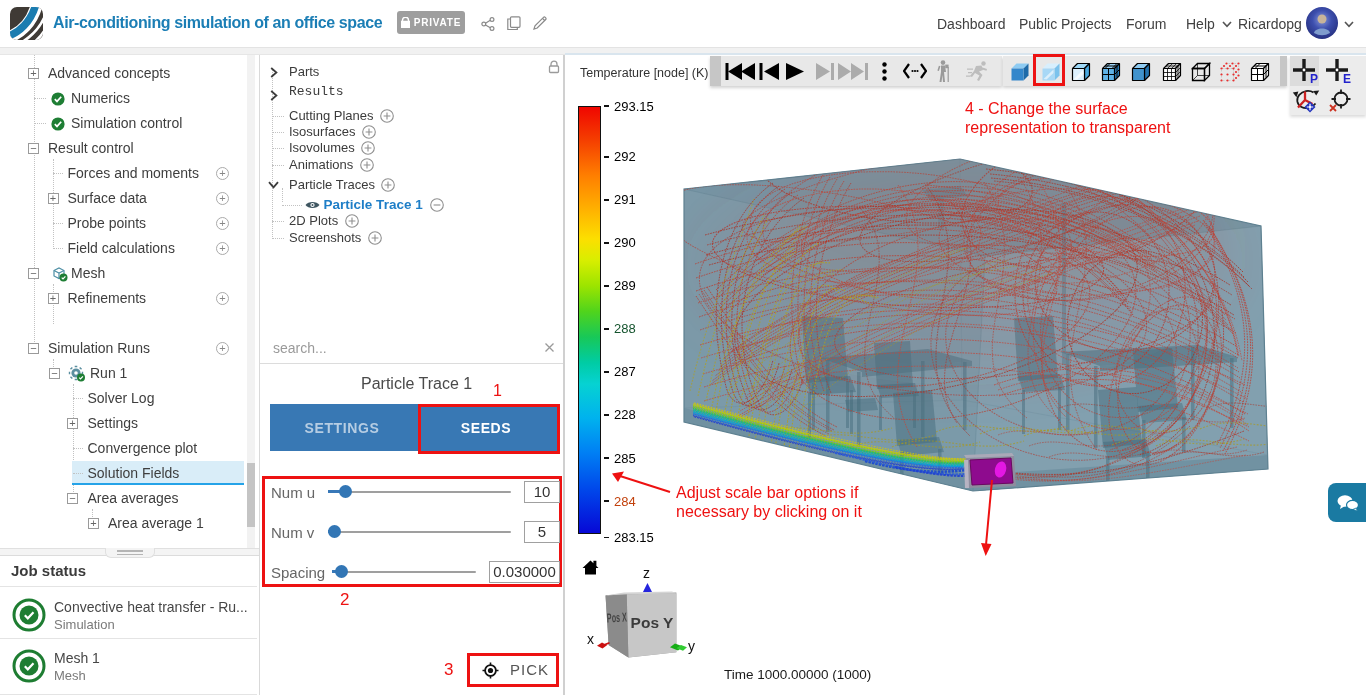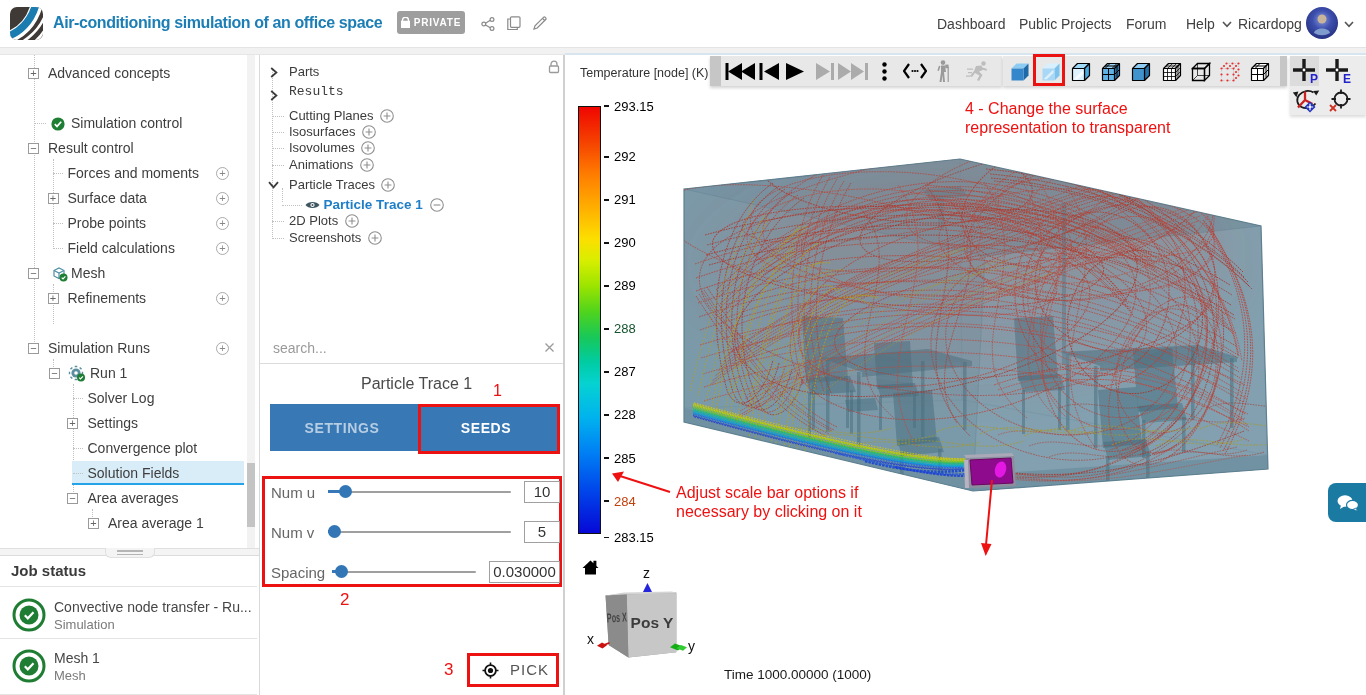--- a/index.html
+++ b/index.html
@@ -118,20 +118,28 @@
 <div class="gline" style="left:53px;top:104px;height:90px"></div>
 <div class="gline" style="left:53px;top:229px;height:40px"></div>
 <div class="gline" style="left:53px;top:304px;height:14px"></div>
 <div class="gline" style="left:72.5px;top:329px;height:114px"></div>
 <div class="gline" style="left:92px;top:454px;height:14px"></div>
 <div class="abs" style="left:72px;top:406px;width:172px;height:24px;background:#d9edf8;border-bottom:2px solid #25a3e8"></div>
 <div class="trow" style="left:0;top:6.0px;width:259px">
         <div class="exp" style="left:28px">+</div>
         <span class="abs" style="left:48px;top:3.5px">Advanced concepts</span>
       </div>
+<div class="trow" style="left:0;top:31.0px;width:259px">
+        <div class="hdash" style="left:33.5px;top:12px;width:12px"></div>
+        <svg class="abs" style="left:51px;top:5.5px" width="14" height="14" viewBox="0 0 14 14">
+          <circle cx="7" cy="7" r="6.6" fill="#1e7e34"></circle>
+          <path d="M3.8 7.2 L6 9.4 L10.2 4.8" stroke="#fff" stroke-width="1.7" fill="none"></path>
+        </svg>
+        <span class="abs" style="left:71px;top:3.5px">Numerics</span>
+      </div>
 <div class="trow" style="left:0;top:56.0px;width:259px">
         <div class="hdash" style="left:33.5px;top:12px;width:12px"></div>
         <svg class="abs" style="left:51px;top:5.5px" width="14" height="14" viewBox="0 0 14 14">
           <circle cx="7" cy="7" r="6.6" fill="#1e7e34"></circle>
           <path d="M3.8 7.2 L6 9.4 L10.2 4.8" stroke="#fff" stroke-width="1.7" fill="none"></path>
         </svg>
         <span class="abs" style="left:71px;top:3.5px">Simulation control</span>
       </div>
 <div class="trow" style="left:0;top:81.0px;width:259px">
         <div class="exp" style="left:28px">−</div>
@@ -225,21 +233,21 @@
 <div class="abs" style="left:105px;top:548px;width:50px;height:10px;background:#f4f4f4;border:1px solid #e0e0e0;border-top:none;border-radius:0 0 6px 6px"></div>
 <div class="abs" style="left:117px;top:550px;width:26px;height:1.5px;background:#b5b5b5"></div>
 <div class="abs" style="left:117px;top:553.5px;width:26px;height:1.5px;background:#b5b5b5"></div>
 <div class="abs" style="left:11px;top:562px;font-size:15px;font-weight:bold;color:#3b3b3b">Job status</div>
 <div class="abs" style="left:0px;top:586px;width:257px;height:1px;background:#e4e4e4"></div>
 <svg class="abs" style="left:12px;top:598px" width="34" height="34" viewBox="0 0 34 34">
 <circle cx="17" cy="17" r="15" fill="none" stroke="#1e7d32" stroke-width="3"></circle>
 <circle cx="17" cy="17" r="9.5" fill="#1e7d32"></circle>
 <path d="M12.8 17.3 L15.8 20.3 L21.5 14.2" stroke="#fff" stroke-width="2.2" fill="none"></path>
       </svg>
-<div class="abs" style="left:54px;top:599px;font-size:14px;color:#464646">Convective node transfer - Ru...</div>
+<div class="abs" style="left:54px;top:599px;font-size:14px;color:#464646">Convective heat transfer - Ru...</div>
 <div class="abs" style="left:54px;top:617px;font-size:13px;color:#7a7a7a">Simulation</div>
 <div class="abs" style="left:0px;top:637.5px;width:257px;height:1px;background:#e4e4e4"></div>
 <svg class="abs" style="left:12px;top:649px" width="34" height="34" viewBox="0 0 34 34">
 <circle cx="17" cy="17" r="15" fill="none" stroke="#1e7d32" stroke-width="3"></circle>
 <circle cx="17" cy="17" r="9.5" fill="#1e7d32"></circle>
 <path d="M12.8 17.3 L15.8 20.3 L21.5 14.2" stroke="#fff" stroke-width="2.2" fill="none"></path>
       </svg>
 <div class="abs" style="left:54px;top:650px;font-size:14px;color:#464646">Mesh 1</div>
 <div class="abs" style="left:54px;top:668px;font-size:13px;color:#7a7a7a">Mesh</div>
 <div class="abs" style="left:0px;top:693.5px;width:257px;height:1px;background:#e4e4e4"></div>

